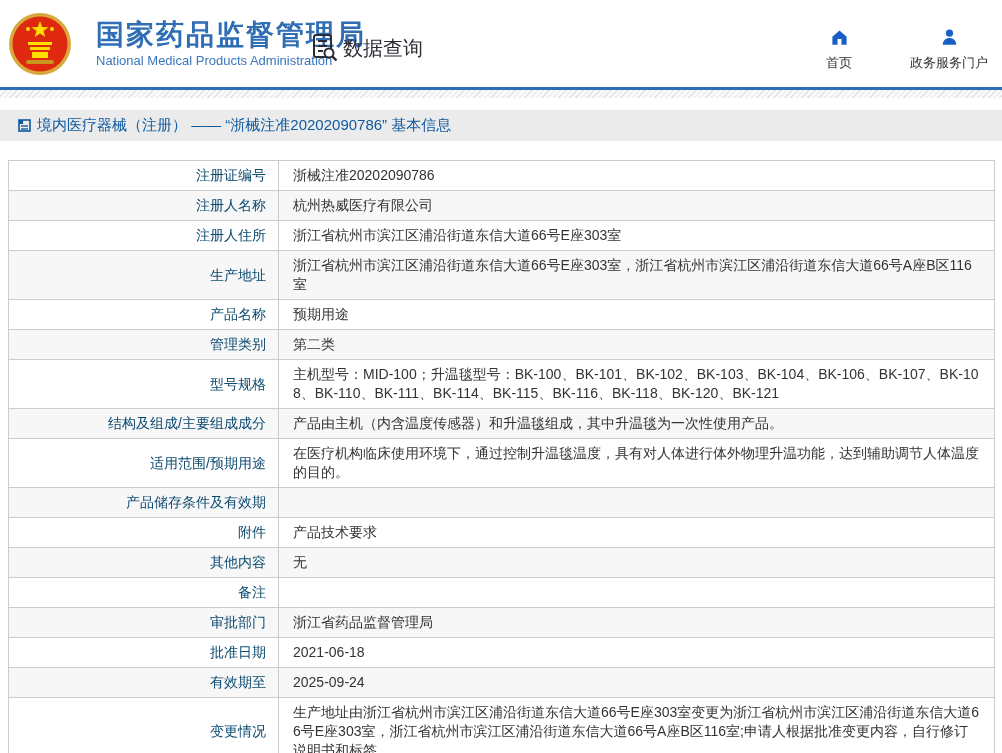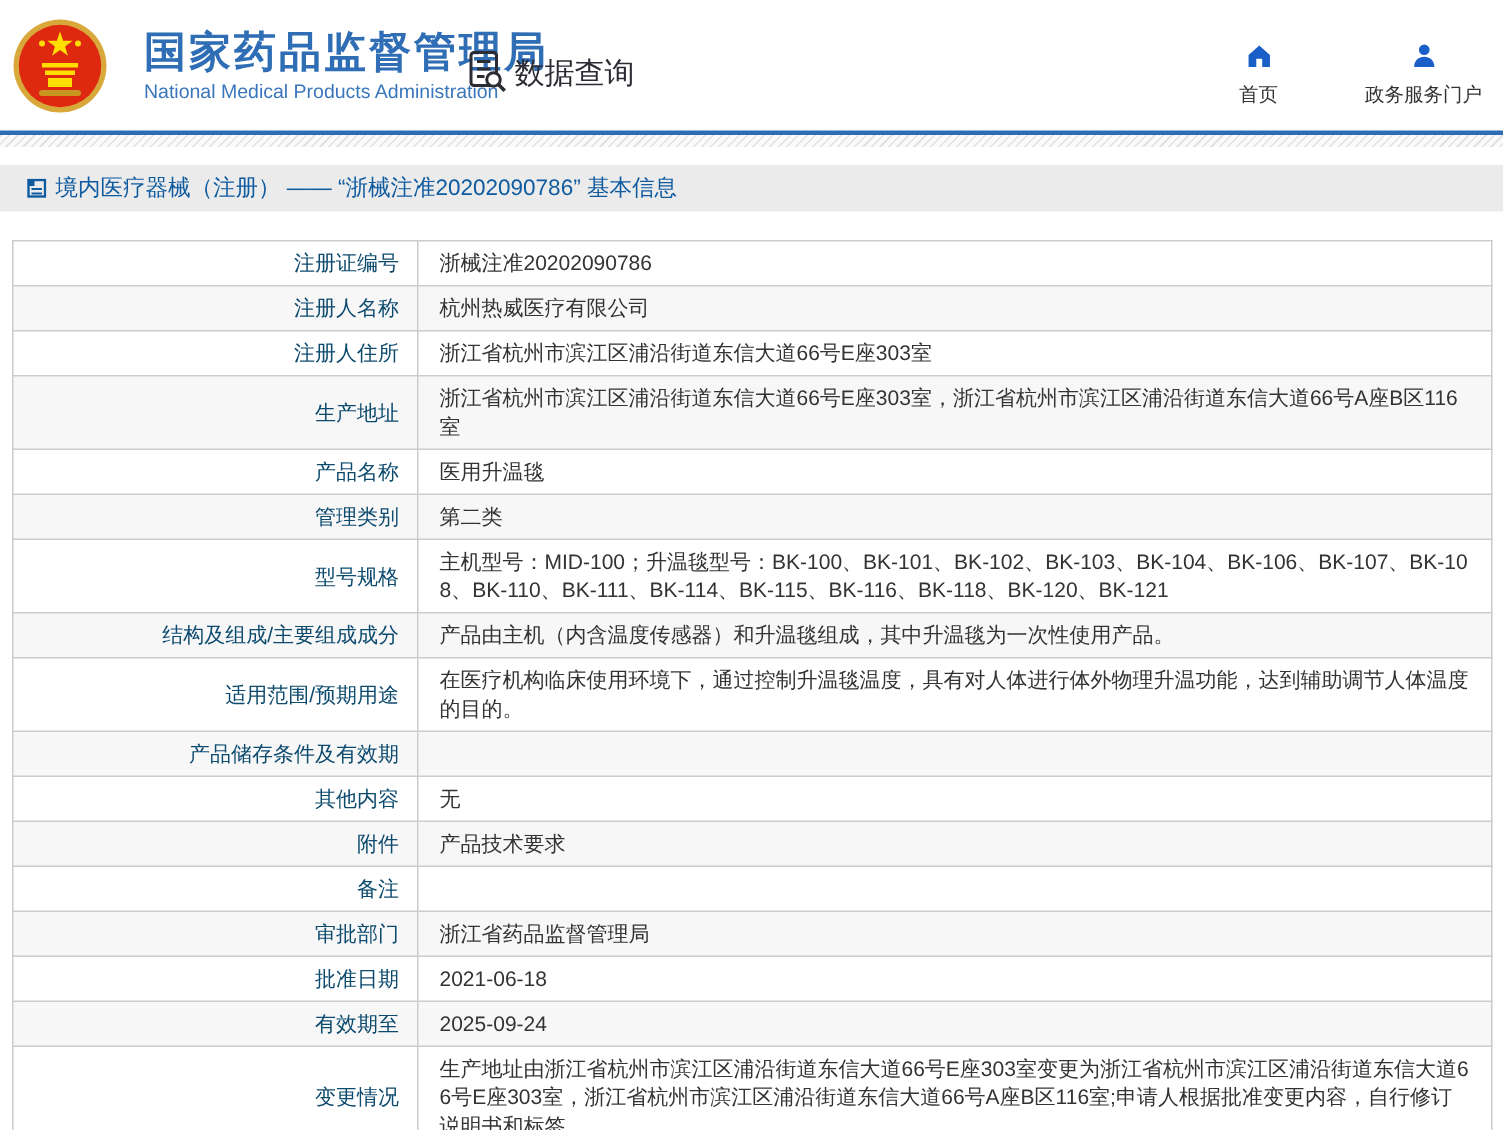--- a/index.html
+++ b/index.html
@@ -187,21 +187,21 @@
     <tr>
       <td class="lbl">注册人住所</td>
       <td class="val">浙江省杭州市滨江区浦沿街道东信大道66号E座303室</td>
     </tr>
     <tr>
       <td class="lbl">生产地址</td>
       <td class="val">浙江省杭州市滨江区浦沿街道东信大道66号E座303室，浙江省杭州市滨江区浦沿街道东信大道66号A座B区116室</td>
     </tr>
     <tr>
       <td class="lbl">产品名称</td>
-      <td class="val">医用升温毯</td>
+      <td class="val">预期用途</td>
     </tr>
     <tr>
       <td class="lbl">管理类别</td>
       <td class="val">第二类</td>
     </tr>
     <tr>
       <td class="lbl">型号规格</td>
       <td class="val">主机型号：MID-100；升温毯型号：BK-100、BK-101、BK-102、BK-103、BK-104、BK-106、BK-107、BK-108、BK-110、BK-111、BK-114、BK-115、BK-116、BK-118、BK-120、BK-121</td>
     </tr>
     <tr>
@@ -210,28 +210,28 @@
     </tr>
     <tr>
       <td class="lbl">适用范围/预期用途</td>
       <td class="val">在医疗机构临床使用环境下，通过控制升温毯温度，具有对人体进行体外物理升温功能，达到辅助调节人体温度的目的。</td>
     </tr>
     <tr>
       <td class="lbl">产品储存条件及有效期</td>
       <td class="val"></td>
     </tr>
     <tr>
+      <td class="lbl">附件</td>
+      <td class="val">产品技术要求</td>
+    </tr>
+    <tr>
       <td class="lbl">其他内容</td>
       <td class="val">无</td>
     </tr>
     <tr>
-      <td class="lbl">附件</td>
-      <td class="val">产品技术要求</td>
-    </tr>
-    <tr>
       <td class="lbl">备注</td>
       <td class="val"></td>
     </tr>
     <tr>
       <td class="lbl">审批部门</td>
       <td class="val">浙江省药品监督管理局</td>
     </tr>
     <tr>
       <td class="lbl">批准日期</td>
       <td class="val">2021-06-18</td>

